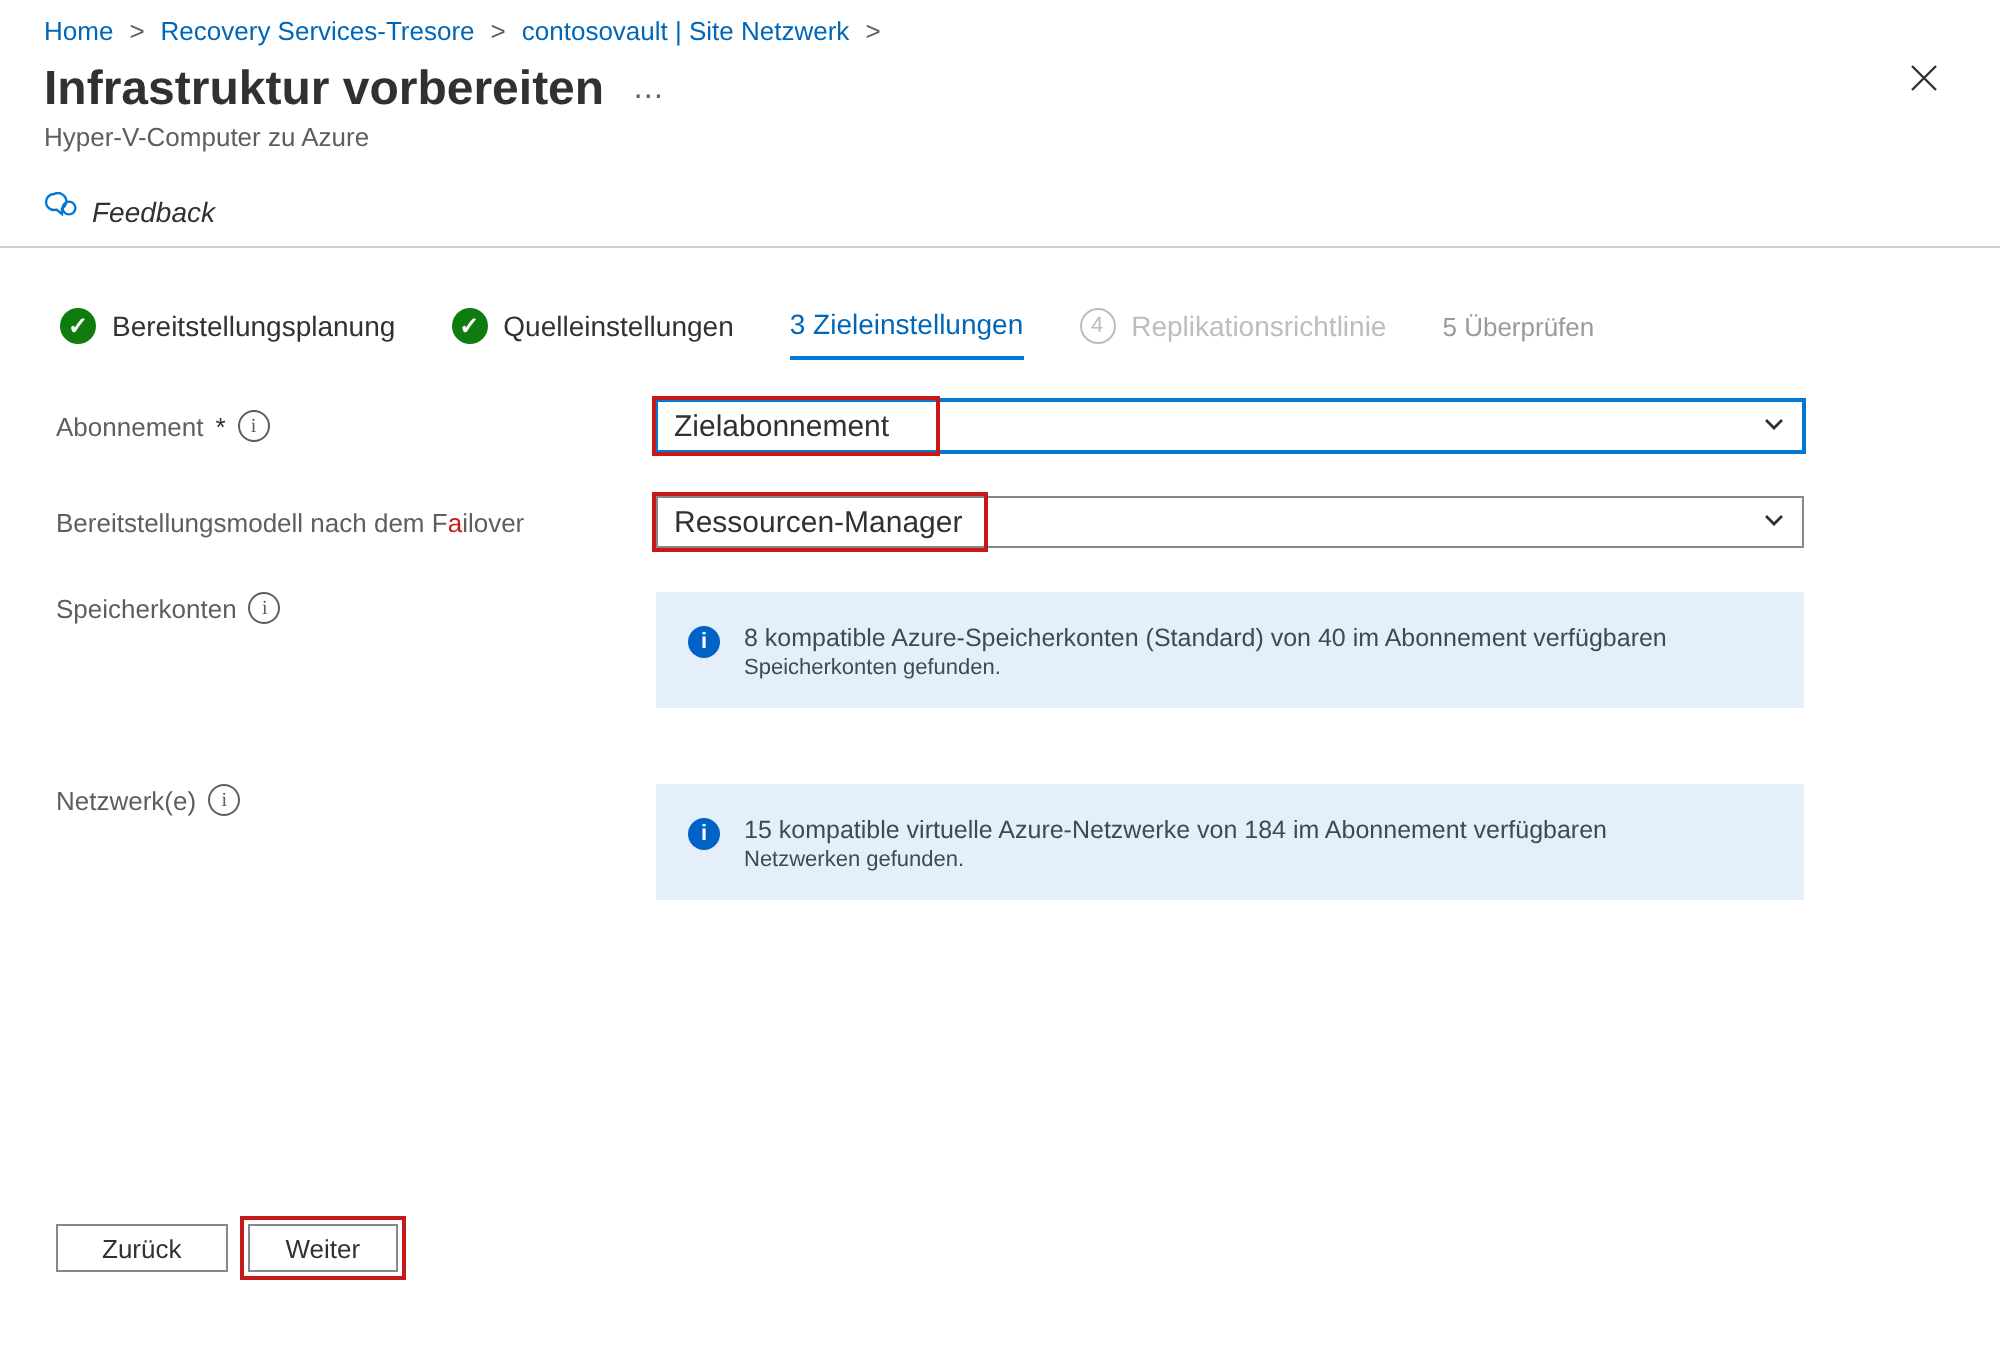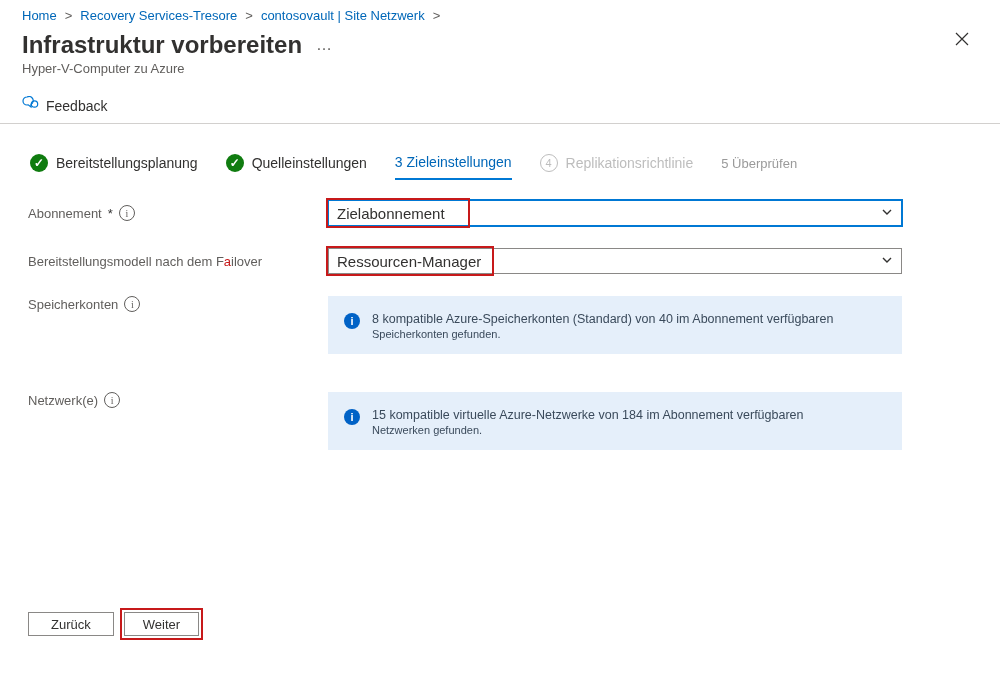--- a/index.html
+++ b/index.html
@@ -65,21 +65,21 @@
   .command-bar{
     margin-top:14px;
     padding:6px 22px 8px 22px;
     border-bottom:1px solid var(--border-light);
     display:flex;
     align-items:center;
     gap:8px;
     font-size:14px;
   }
   .command-item{
-    display:flex;align-items:center;gap:6px;cursor:pointer;color:var(--text);
+    display:flex;align-items:center;gap:6px;cursor:pointer;color:var(--text);font-style:italic;
   }
   .feedback-icon{color:var(--link2);}
   
   .stepper{
     display:flex;
     align-items:center;
     gap:28px;
     padding:30px 22px 14px 30px;
     font-size:14px;
   }

